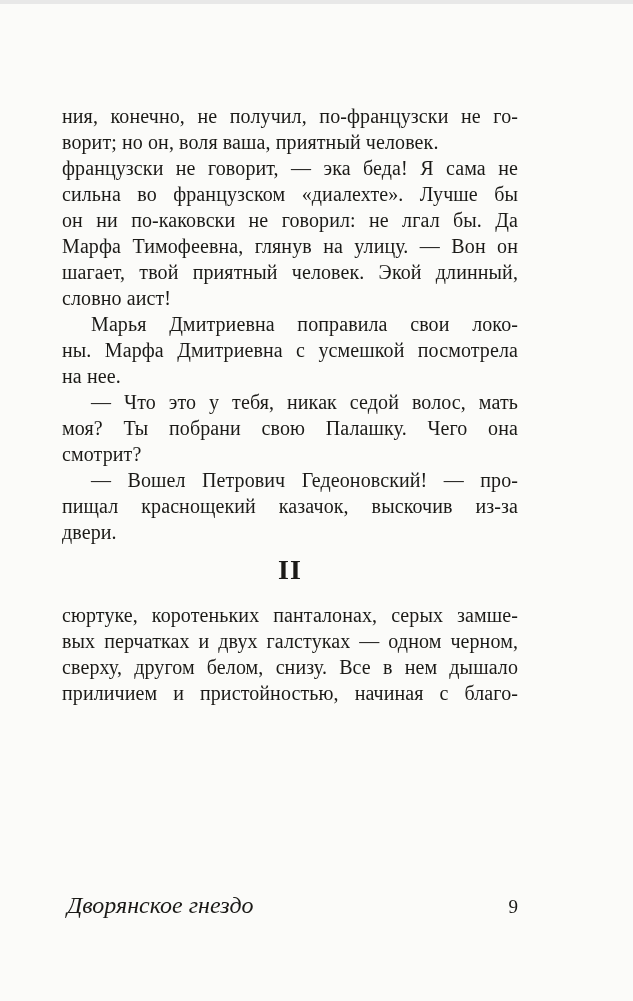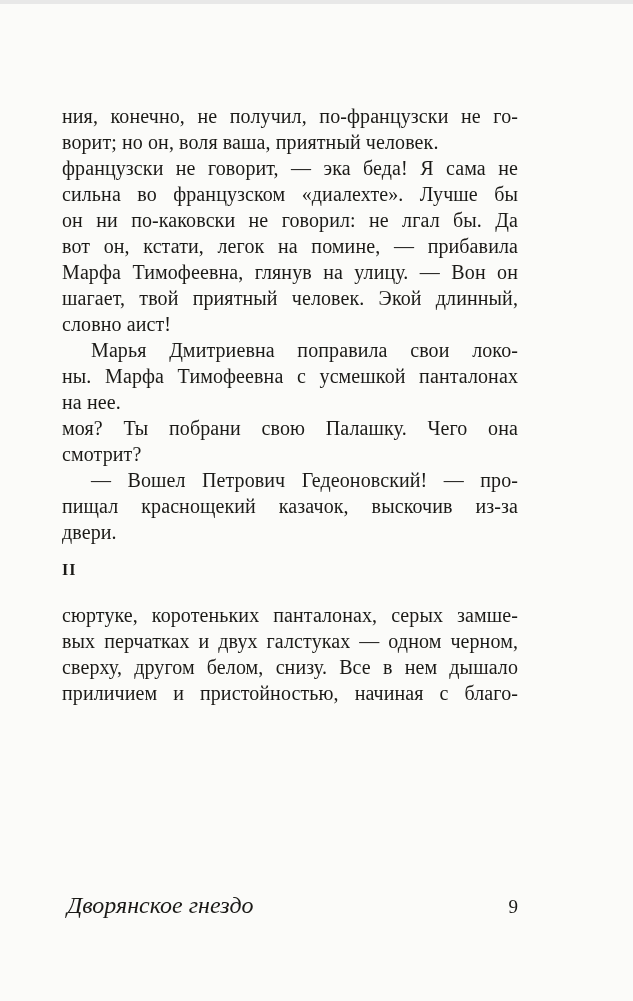--- a/index.html
+++ b/index.html
@@ -36,23 +36,23 @@
     text-align: justify;
     text-align-last: justify;
   }
   .indent {
     text-indent: 29px;
   }
   .chapter-heading {
     margin-top: 12px;
     height: 26px;
     line-height: 26px;
-    font-size: 16px;
+    font-size: 28px;
     font-weight: bold;
-    text-align: left;
+    text-align: center;
     letter-spacing: 1px;
   }
   .after-heading {
     margin-top: 19px;
   }
   .footer {
     position: absolute;
     left: 62px;
     width: 456px;
     top: 888px;
@@ -81,33 +81,33 @@
 
     <div class="para">
       <span class="line j">ния, конечно, не получил, по-французски не го-</span>
       <span class="line">ворит; но он, воля ваша, приятный человек.</span>
     </div>
 
     <div class="para">
       <span class="line j">французски не говорит, — эка беда! Я сама не</span>
       <span class="line j">сильна во французском «диалехте». Лучше бы</span>
       <span class="line j">он ни по-каковски не говорил: не лгал бы. Да</span>
-      <span class="line j">вот он, кстати, легок на помине, — прибавила</span>
       <span class="line j">Марфа Тимофеевна, глянув на улицу. — Вон он</span>
       <span class="line j">шагает, твой приятный человек. Экой длинный,</span>
       <span class="line">словно аист!</span>
     </div>
 
     <div class="para">
       <span class="line j indent">Марья Дмитриевна поправила свои локо-</span>
-      <span class="line j">ны. Марфа Тимофеевна с усмешкой панталонах</span>
+      <span class="line j">ны. Марфа Дмитриевна с усмешкой посмотрела</span>
       <span class="line">на нее.</span>
     </div>
 
     <div class="para">
+      <span class="line j indent">— Что это у тебя, никак седой волос, мать</span>
       <span class="line j">моя? Ты побрани свою Палашку. Чего она</span>
       <span class="line">смотрит?</span>
     </div>
 
 
     <div class="para">
       <span class="line j indent">— Вошел Петрович Гедеоновский! — про-</span>
       <span class="line j">пищал краснощекий казачок, выскочив из-за</span>
       <span class="line">двери.</span>
     </div>

